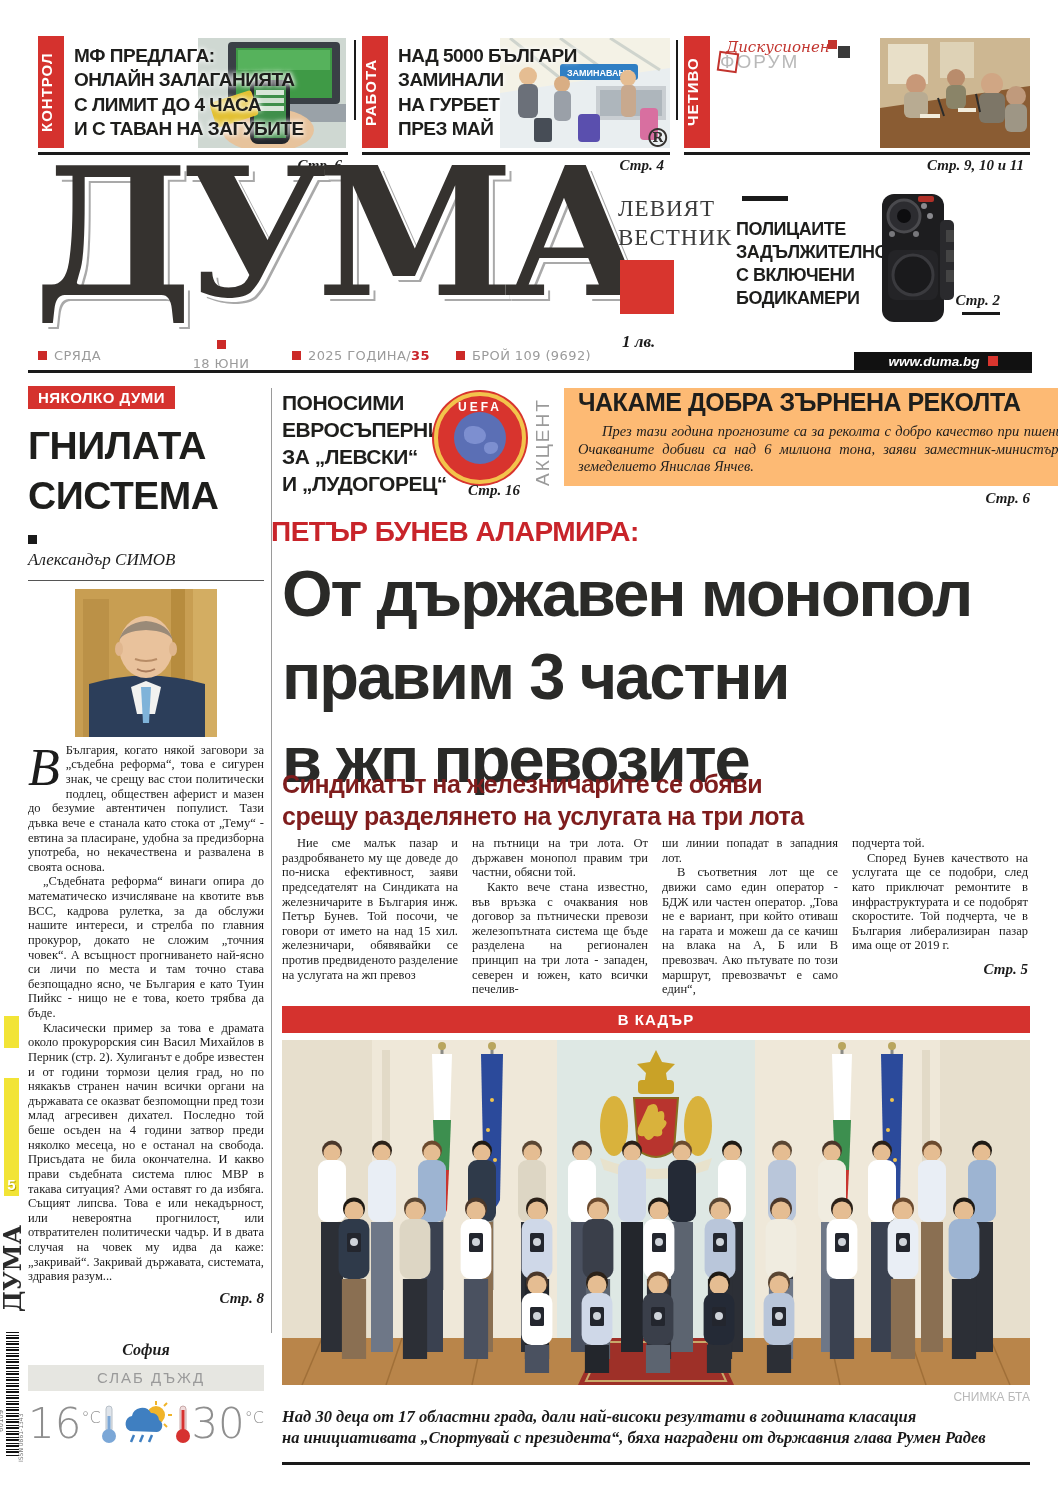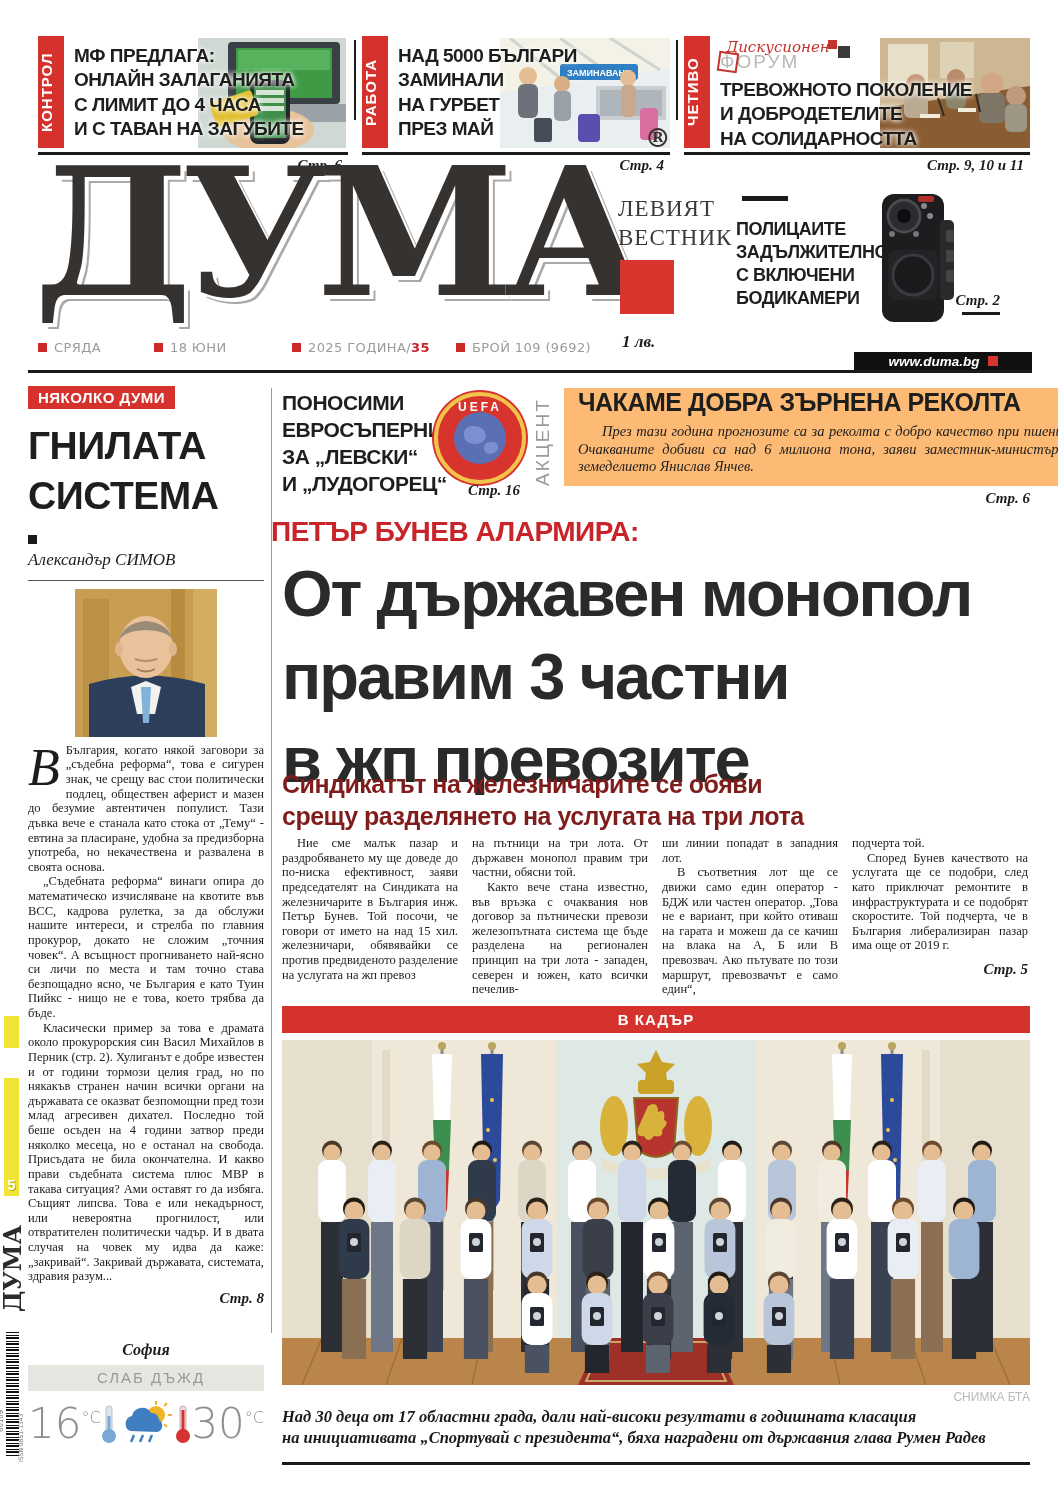--- a/index.html
+++ b/index.html
@@ -118,25 +118,20 @@
       <line x1="58" y1="60" x2="64" y2="78" stroke="#2b2b2b" stroke-width="2"></line>
       <line x1="96" y1="56" x2="100" y2="74" stroke="#2b2b2b" stroke-width="2"></line>
     </svg>
     <div class="abs" style="left:36px;top:2px;width:180px;height:38px;">
       <span class="abs" style="left:6px;top:0;font-family:'DejaVu Serif',serif;font-style:italic;font-size:15px;color:#c2342e;">Дискусионен</span>
       <span class="abs" style="left:0;top:13px;font-family:'Liberation Sans',sans-serif;font-weight:400;font-size:19px;letter-spacing:2px;color:#b9b9b9;">ФОРУМ</span>
       <span class="abs" style="left:-2px;top:14px;width:16px;height:16px;border:2px solid #c2342e;transform:rotate(8deg);"></span>
       <span class="abs" style="left:108px;top:2px;width:9px;height:9px;background:#c2342e;"></span>
       <span class="abs" style="left:118px;top:8px;width:12px;height:12px;background:#3a3a3a;"></span>
     </div>
-    <div class="abs hs teaser-title" style="left:36px;top:42px;width:300px;">
-      <span class="tline">ТРЕВОЖНОТО ПОКОЛЕНИЕ</span>
-      <span class="tline">И ДОБРОДЕТЕЛИТЕ</span>
-      <span class="tline">НА СОЛИДАРНОСТТА</span>
-    </div>
     <div class="rule abs" style="left:0;top:116px;width:346px;height:3px;"></div>
     <div class="abs pageref" style="right:6px;top:121px;width:160px;">Стр. 9, 10 и 11</div>
   </div>
 
   <div class="abs" style="left:0;top:172px;width:1058px;height:200px;">
     <div class="abs" style="left:34px;top:-28px;font-family:'DejaVu Serif',serif;font-weight:bold;font-size:178px;line-height:1;letter-spacing:-10px;color:#35322f;text-shadow:4px 4px 0 #fff,6px 6px 0 #a9a9a9;">
       <span>ДУМА</span><span style="font-size:26px;letter-spacing:0;vertical-align:super;text-shadow:none;position:relative;top:-88px;left:6px;">®</span>
     </div>
     <div class="abs" style="left:618px;top:22px;font-family:'Liberation Serif',serif;font-size:23px;letter-spacing:1px;color:#3c3c3c;line-height:1.25;">
       <span class="tline">ЛЕВИЯТ</span>
@@ -168,21 +163,21 @@
     <div class="abs pageref" style="left:920px;top:120px;width:80px;">Стр. 2</div>
     <div class="abs rule" style="left:962px;top:140px;width:38px;height:3px;"></div>
     <div class="abs" style="left:620px;top:88px;width:54px;height:54px;background:#d8352e;"></div>
     <div class="abs serif-i" style="left:622px;top:160px;font-weight:bold;font-size:17px;">1 лв.</div>
 
     <div class="abs" style="left:38px;top:168px;width:580px;display:flex;gap:4px;">
       <span class="dl-item" style="width:112px;">
           <span class="dl-sq"></span>
           <span>СРЯДА</span>
         </span>
-      <span class="dl-item" style="width:134px;">
+      <span class="dl-item" style="width:134px;flex-direction:column;">
           <span class="dl-sq"></span>
           <span>18 ЮНИ</span>
         </span>
       <span class="dl-item" style="width:160px;">
           <span class="dl-sq"></span>
           <span><span>2025 ГОДИНА/</span><span style="color:#c8242a;font-weight:bold;">35</span></span>
         </span>
       <span class="dl-item">
           <span class="dl-sq"></span>
           <span>БРОЙ 109 (9692)</span>

